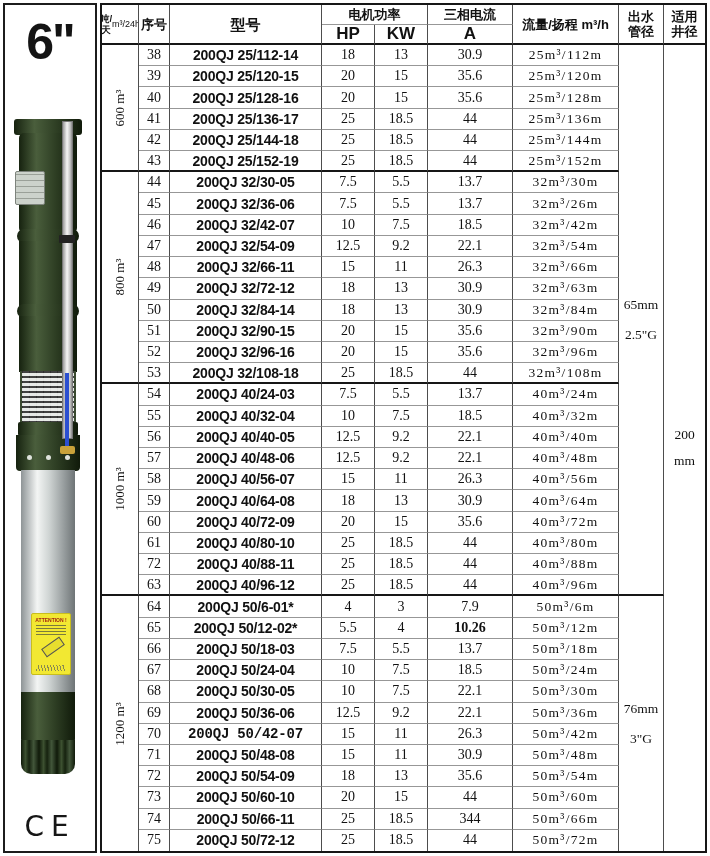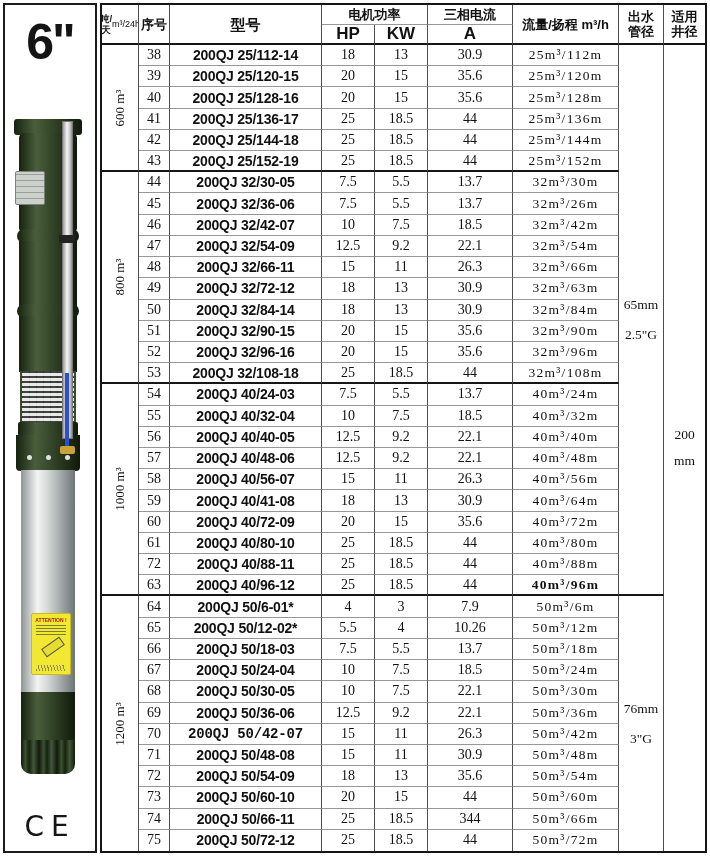--- a/index.html
+++ b/index.html
@@ -296,21 +296,21 @@
       <div class="cell num" style="grid-area: 22 / 5;">9.2</div>
       <div class="cell num" style="grid-area: 22 / 6;">22.1</div>
       <div class="cell flow" style="grid-area: 22 / 7;">40m³/48m</div>
       <div class="cell num" style="grid-area: 23 / 2;">58</div>
       <div class="cell model" style="grid-area: 23 / 3;">200QJ 40/56-07</div>
       <div class="cell num" style="grid-area: 23 / 4;">15</div>
       <div class="cell num" style="grid-area: 23 / 5;">11</div>
       <div class="cell num" style="grid-area: 23 / 6;">26.3</div>
       <div class="cell flow" style="grid-area: 23 / 7;">40m³/56m</div>
       <div class="cell num" style="grid-area: 24 / 2;">59</div>
-      <div class="cell model" style="grid-area: 24 / 3;">200QJ 40/41-08</div>
+      <div class="cell model" style="grid-area: 24 / 3;">200QJ 40/64-08</div>
       <div class="cell num" style="grid-area: 24 / 4;">18</div>
       <div class="cell num" style="grid-area: 24 / 5;">13</div>
       <div class="cell num" style="grid-area: 24 / 6;">30.9</div>
       <div class="cell flow" style="grid-area: 24 / 7;">40m³/64m</div>
       <div class="cell num" style="grid-area: 25 / 2;">60</div>
       <div class="cell model" style="grid-area: 25 / 3;">200QJ 40/72-09</div>
       <div class="cell num" style="grid-area: 25 / 4;">20</div>
       <div class="cell num" style="grid-area: 25 / 5;">15</div>
       <div class="cell num" style="grid-area: 25 / 6;">35.6</div>
       <div class="cell flow" style="grid-area: 25 / 7;">40m³/72m</div>
@@ -324,35 +324,35 @@
       <div class="cell model" style="grid-area: 27 / 3;">200QJ 40/88-11</div>
       <div class="cell num" style="grid-area: 27 / 4;">25</div>
       <div class="cell num" style="grid-area: 27 / 5;">18.5</div>
       <div class="cell num" style="grid-area: 27 / 6;">44</div>
       <div class="cell flow" style="grid-area: 27 / 7;">40m³/88m</div>
       <div class="cell num thick" style="grid-area: 28 / 2;">63</div>
       <div class="cell model thick" style="grid-area: 28 / 3;">200QJ 40/96-12</div>
       <div class="cell num thick" style="grid-area: 28 / 4;">25</div>
       <div class="cell num thick" style="grid-area: 28 / 5;">18.5</div>
       <div class="cell num thick" style="grid-area: 28 / 6;">44</div>
-      <div class="cell flow thick" style="grid-area: 28 / 7; font-weight: bold;">40m³/96m</div>
+      <div class="cell flow thick" style="grid-area: 28 / 7;">40m³/96m</div>
       <div class="cell group-label nobot" style="grid-area: 29 / 1 / 41;">
         <span>1200 m³</span>
       </div>
       <div class="cell num" style="grid-area: 29 / 2;">64</div>
       <div class="cell model" style="grid-area: 29 / 3;">200QJ 50/6-01*</div>
       <div class="cell num" style="grid-area: 29 / 4;">4</div>
       <div class="cell num" style="grid-area: 29 / 5;">3</div>
       <div class="cell num" style="grid-area: 29 / 6;">7.9</div>
       <div class="cell flow" style="grid-area: 29 / 7;">50m³/6m</div>
       <div class="cell num" style="grid-area: 30 / 2;">65</div>
       <div class="cell model" style="grid-area: 30 / 3;">200QJ 50/12-02*</div>
       <div class="cell num" style="grid-area: 30 / 4;">5.5</div>
       <div class="cell num" style="grid-area: 30 / 5;">4</div>
-      <div class="cell num" style="grid-area: 30 / 6;">10.26</div>
+      <div class="cell num" style="grid-area: 30 / 6; font-weight: bold;">10.26</div>
       <div class="cell flow" style="grid-area: 30 / 7;">50m³/12m</div>
       <div class="cell num" style="grid-area: 31 / 2;">66</div>
       <div class="cell model" style="grid-area: 31 / 3;">200QJ 50/18-03</div>
       <div class="cell num" style="grid-area: 31 / 4;">7.5</div>
       <div class="cell num" style="grid-area: 31 / 5;">5.5</div>
       <div class="cell num" style="grid-area: 31 / 6;">13.7</div>
       <div class="cell flow" style="grid-area: 31 / 7;">50m³/18m</div>
       <div class="cell num" style="grid-area: 32 / 2;">67</div>
       <div class="cell model" style="grid-area: 32 / 3;">200QJ 50/24-04</div>
       <div class="cell num" style="grid-area: 32 / 4;">10</div>

